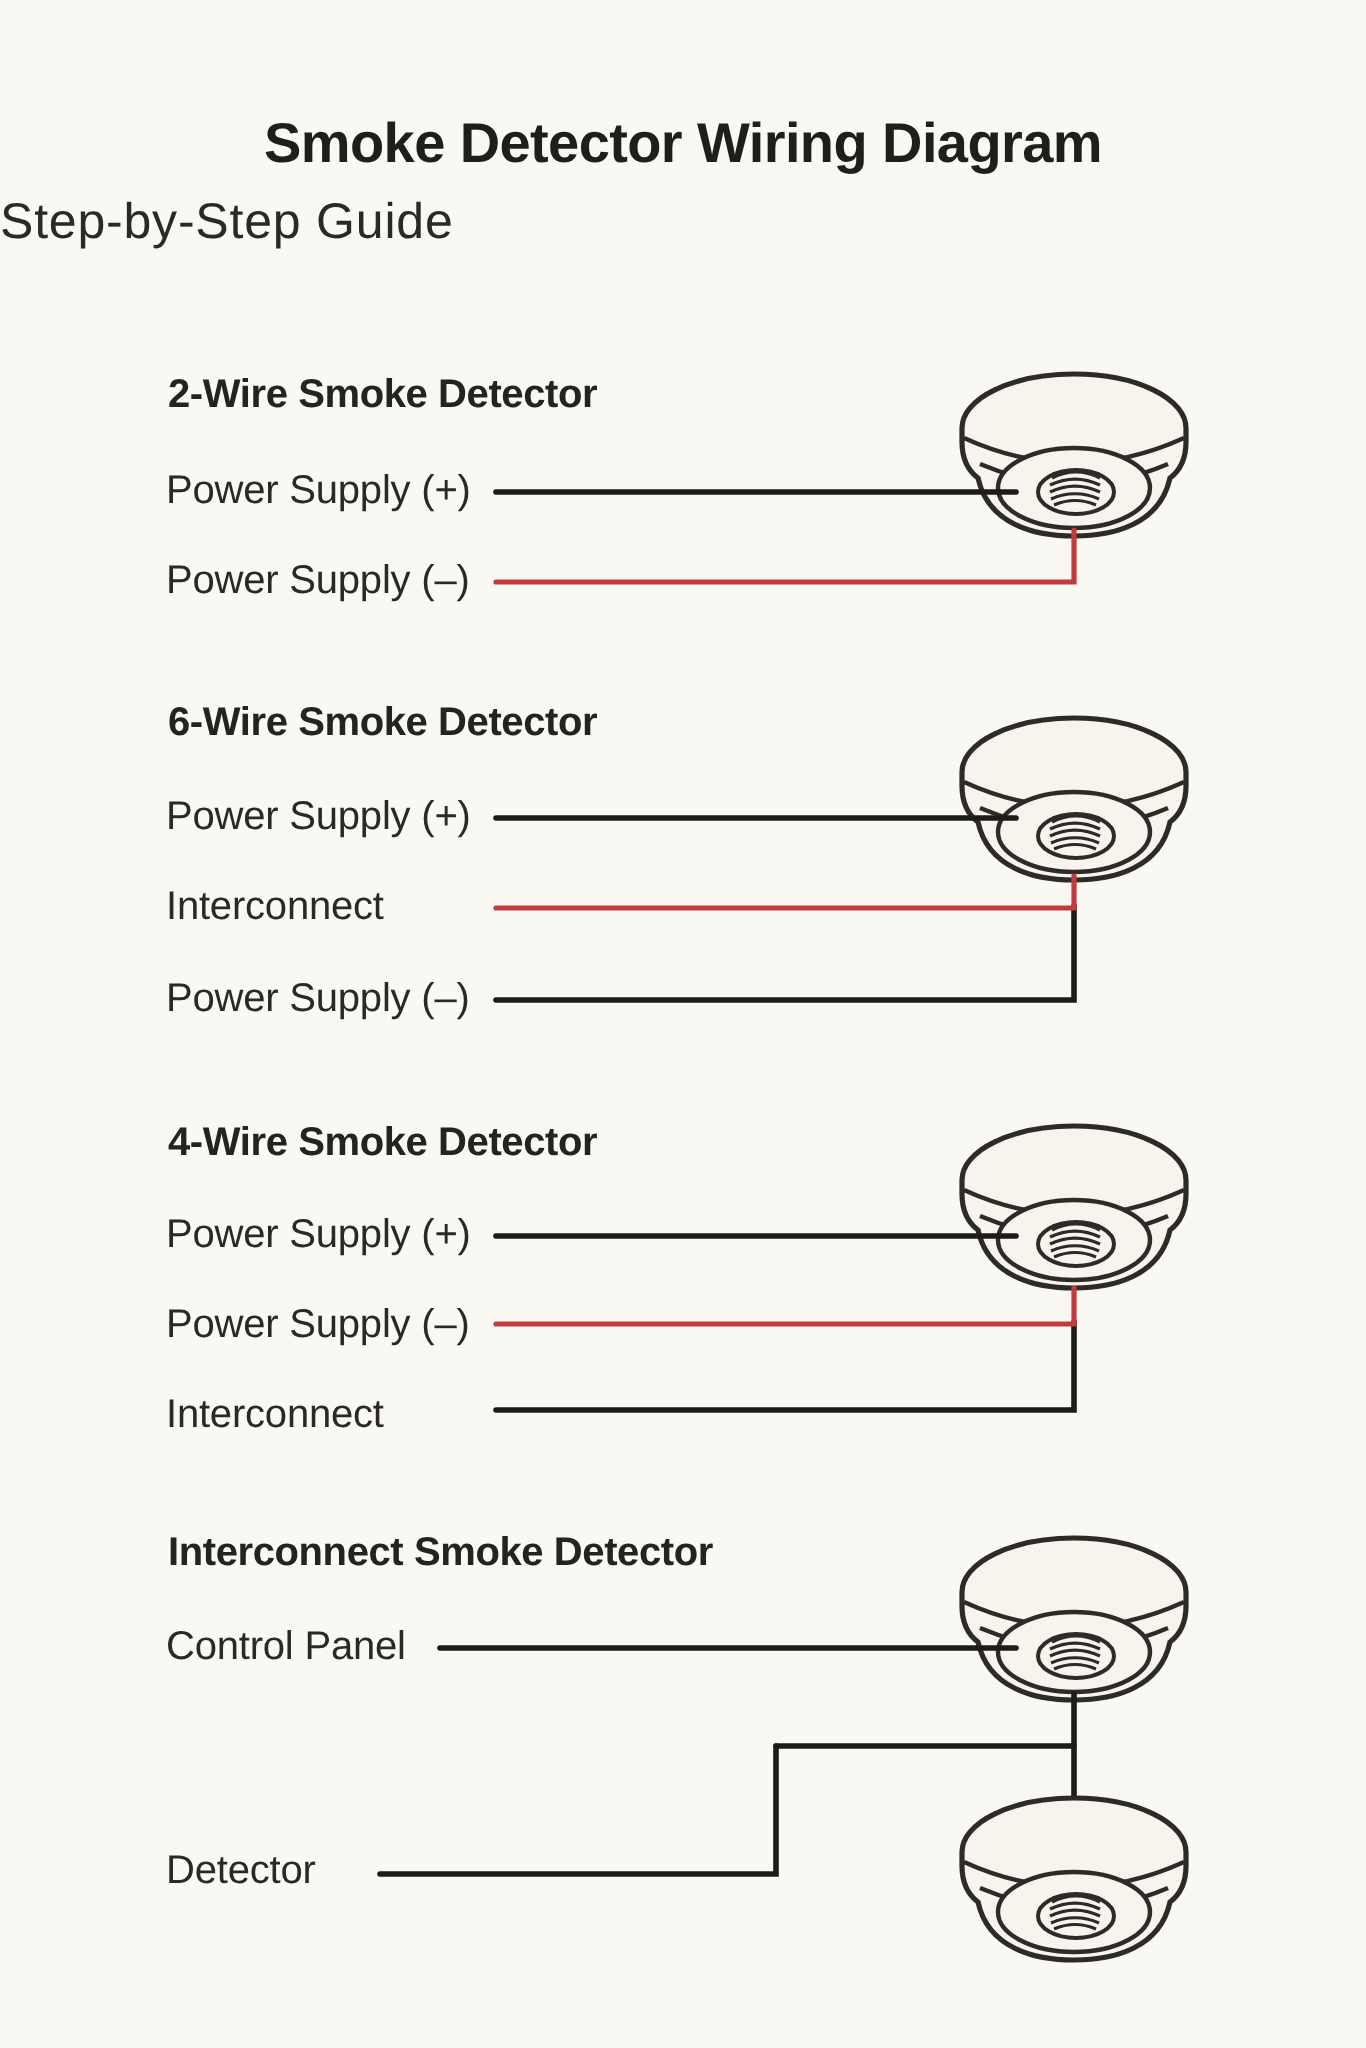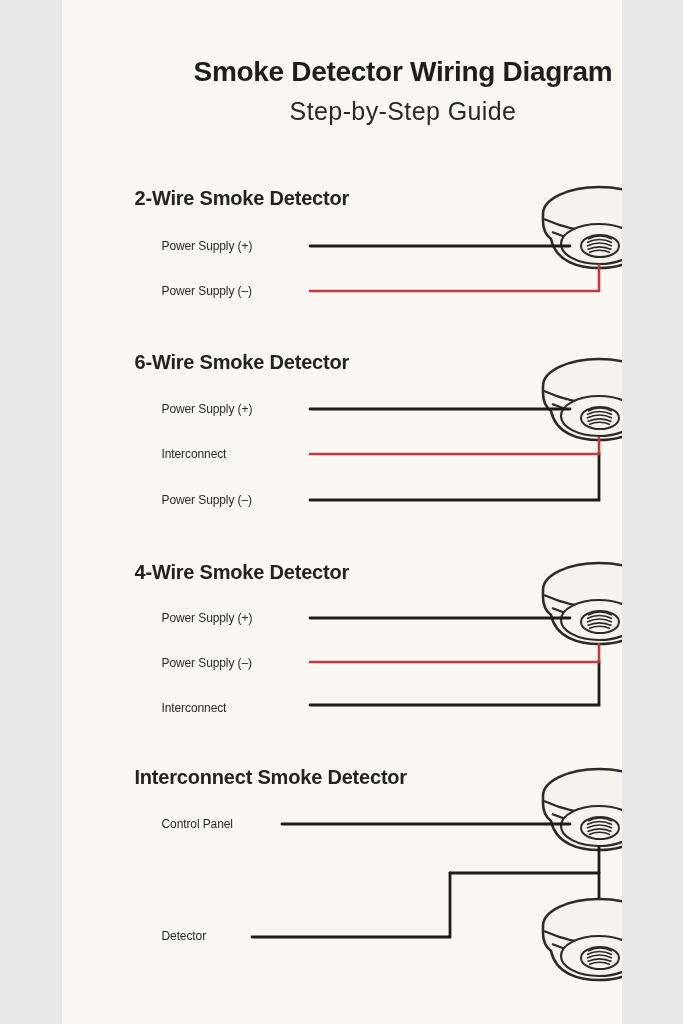--- a/index.html
+++ b/index.html
@@ -7,45 +7,45 @@
     --text-color:#2b2927;
     --wire-black:#1d1c1a;
     --wire-red:#c23a3e;
     --detector-fill:#f6f4ed;
     --detector-stroke:#2d2b28;
   }
   html,body{margin:0;padding:0;}
   body{background:#e8e8e8;font-family:"Liberation Sans", sans-serif;}
   .page{
     position:relative;
-    width:560px;height:1024px;
+    width:683px;height:1024px;
     margin:0 auto;
     background:var(--background);
     overflow:hidden;
   }
   .title{
     position:absolute;left:0;top:56px;width:683px;
     text-align:center;
     font-size:28px;font-weight:bold;color:#1f1e1c;
     letter-spacing:-0.3px;
   }
   .subtitle{
     position:absolute;left:0;top:97px;width:683px;
-    text-align:center;
+    text-align:left;
     font-size:25px;font-weight:400;color:#2a2927;
     letter-spacing:0.4px;
   }
   .section-heading{
-    position:absolute;left:73px;transform:translateY(-50%);
+    position:absolute;left:84px;transform:translateY(-50%);
     font-size:20px;font-weight:bold;color:#242321;
     letter-spacing:-0.2px;white-space:nowrap;
   }
   .wire-label{
-    position:absolute;left:100px;transform:translateY(-50%);
-    font-size:12px;font-weight:400;color:var(--text-color);
+    position:absolute;left:83px;transform:translateY(-50%);
+    font-size:20px;font-weight:400;color:var(--text-color);
     letter-spacing:-0.1px;white-space:nowrap;
   }
   .diagram-svg{position:absolute;left:0;top:0;}
   .wire{fill:none;stroke-linecap:round;stroke-linejoin:miter;}
   .wire.black{stroke:var(--wire-black);stroke-width:2.8;}
   .wire.red{stroke:var(--wire-red);stroke-width:2.6;}
   .det-body{fill:var(--detector-fill);stroke:var(--detector-stroke);stroke-width:2.6;}
   .det-line{fill:none;stroke:var(--detector-stroke);stroke-width:2.2;}
   .det-face{fill:var(--detector-fill);stroke:var(--detector-stroke);stroke-width:2.2;}
   .det-inner{fill:none;stroke:var(--detector-stroke);stroke-width:2;}

